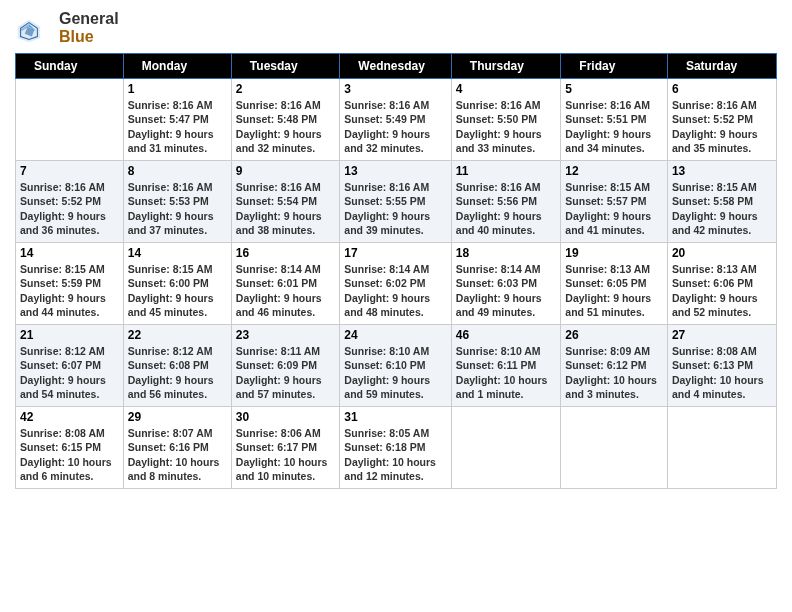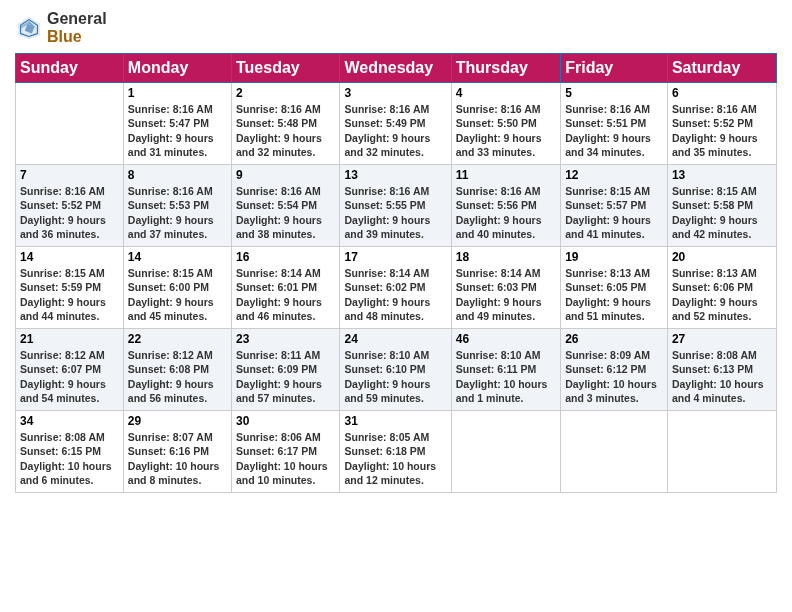--- a/index.html
+++ b/index.html
@@ -15,22 +15,22 @@
       padding: 10px 15px;
     }
     .header {
       display: flex;
       justify-content: space-between;
       align-items: flex-start;
       margin-bottom: 8px;
     }
     .logo {
       display: flex;
-      align-items: center;
-      gap: 4px;
+      align-items: flex-end;
+      gap: 16px;
     }
     .logo-text {
       display: flex;
       flex-direction: column;
       line-height: 1.1;
     }
     .logo-general {
       font-size: 16px;
       font-weight: bold;
       color: #333;
@@ -55,25 +55,25 @@
     .location-title {
       font-size: 16px;
       color: #333;
     }
     .calendar {
       width: 100%;
       border-collapse: collapse;
       font-size: 11px;
     }
     .calendar th {
-      background: #be185d;
+      background: #000000;
       color: #fff;
-      padding: 5px 4px;
+      padding: 5px 18px;
       text-align: left;
-      font-size: 16px;
+      font-size: 12px;
       font-weight: bold;
       border: 1px solid #2b6cb0;
     }
     .calendar td {
       border: 1px solid #ccc;
       vertical-align: top;
       padding: 3px 4px;
       width: 113px;
       height: 82px;
     }
@@ -244,21 +244,21 @@
             <span class="day-number">26</span>
             <div class="day-info">Sunrise: 8:09 AM<br>Sunset: 6:12 PM<br>Daylight: 10 hours<br>and 3 minutes.</div>
           </td>
           <td>
             <span class="day-number">27</span>
             <div class="day-info">Sunrise: 8:08 AM<br>Sunset: 6:13 PM<br>Daylight: 10 hours<br>and 4 minutes.</div>
           </td>
         </tr>
         <tr class="normal-row">
           <td>
-            <span class="day-number">34</span>
+            <span class="day-number">42</span>
             <div class="day-info">Sunrise: 8:08 AM<br>Sunset: 6:15 PM<br>Daylight: 10 hours<br>and 6 minutes.</div>
           </td>
           <td>
             <span class="day-number">29</span>
             <div class="day-info">Sunrise: 8:07 AM<br>Sunset: 6:16 PM<br>Daylight: 10 hours<br>and 8 minutes.</div>
           </td>
           <td>
             <span class="day-number">30</span>
             <div class="day-info">Sunrise: 8:06 AM<br>Sunset: 6:17 PM<br>Daylight: 10 hours<br>and 10 minutes.</div>
           </td>

